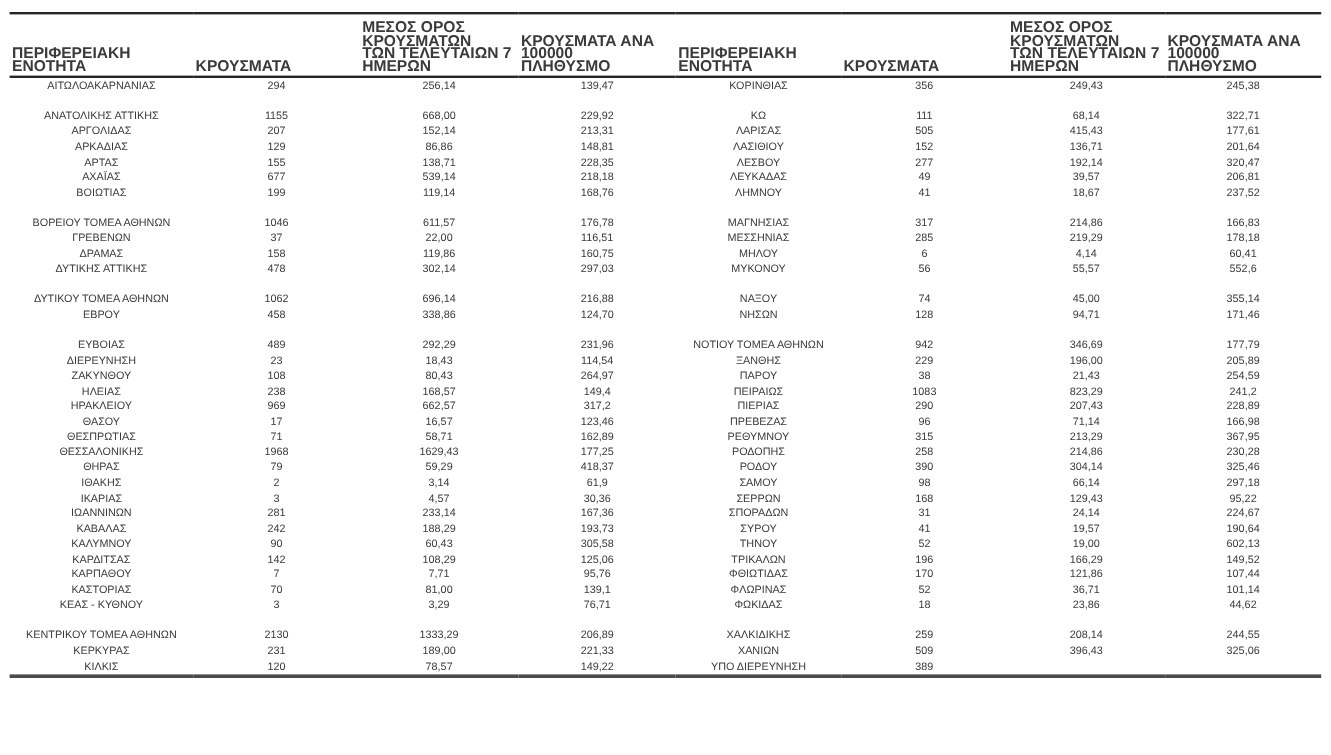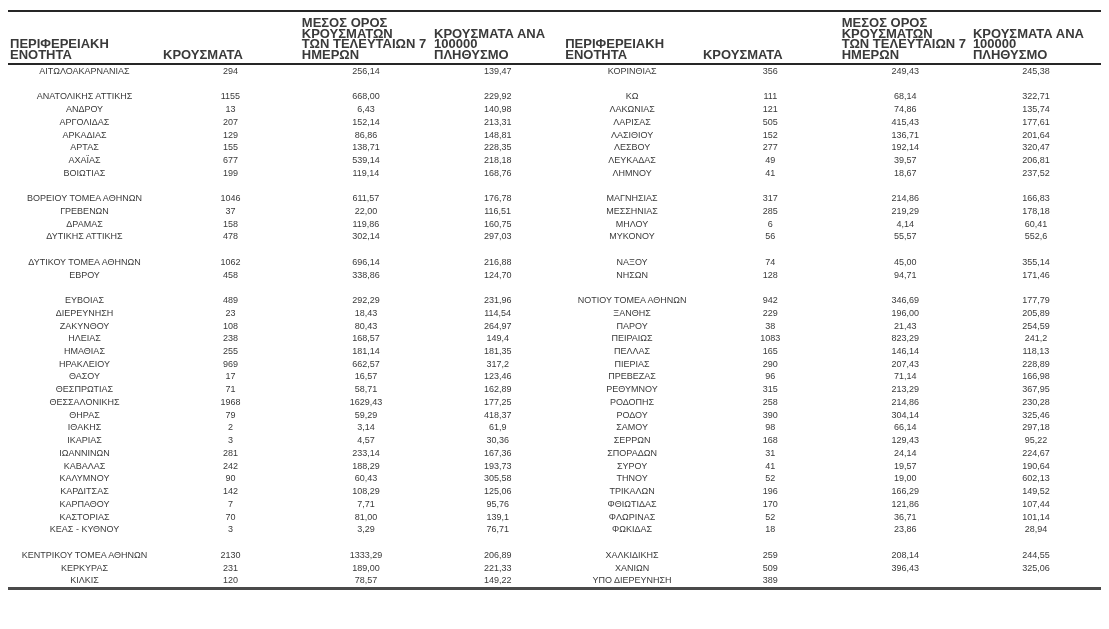--- a/index.html
+++ b/index.html
@@ -122,30 +122,20 @@
             <td>ΑΝΑΤΟΛΙΚΗΣ ΑΤΤΙΚΗΣ</td>
             <td>1155</td>
             <td>668,00</td>
             <td>229,92</td>
             <td>ΚΩ</td>
             <td>111</td>
             <td>68,14</td>
             <td>322,71</td>
           </tr>
           <tr>
-            <td>ΑΝΔΡΟΥ</td>
-            <td>13</td>
-            <td>6,43</td>
-            <td>140,98</td>
-            <td>ΛΑΚΩΝΙΑΣ</td>
-            <td>121</td>
-            <td>74,86</td>
-            <td>135,74</td>
-          </tr>
-          <tr>
             <td>ΑΡΓΟΛΙΔΑΣ</td>
             <td>207</td>
             <td>152,14</td>
             <td>213,31</td>
             <td>ΛΑΡΙΣΑΣ</td>
             <td>505</td>
             <td>415,43</td>
             <td>177,61</td>
           </tr>
           <tr>
@@ -312,30 +302,20 @@
             <td>ΗΛΕΙΑΣ</td>
             <td>238</td>
             <td>168,57</td>
             <td>149,4</td>
             <td>ΠΕΙΡΑΙΩΣ</td>
             <td>1083</td>
             <td>823,29</td>
             <td>241,2</td>
           </tr>
           <tr>
-            <td>ΗΜΑΘΙΑΣ</td>
-            <td>255</td>
-            <td>181,14</td>
-            <td>181,35</td>
-            <td>ΠΕΛΛΑΣ</td>
-            <td>165</td>
-            <td>146,14</td>
-            <td>118,13</td>
-          </tr>
-          <tr>
             <td>ΗΡΑΚΛΕΙΟΥ</td>
             <td>969</td>
             <td>662,57</td>
             <td>317,2</td>
             <td>ΠΙΕΡΙΑΣ</td>
             <td>290</td>
             <td>207,43</td>
             <td>228,89</td>
           </tr>
           <tr>
@@ -459,21 +439,21 @@
             <td>101,14</td>
           </tr>
           <tr>
             <td>ΚΕΑΣ - ΚΥΘΝΟΥ</td>
             <td>3</td>
             <td>3,29</td>
             <td>76,71</td>
             <td>ΦΩΚΙΔΑΣ</td>
             <td>18</td>
             <td>23,86</td>
-            <td>28,94</td>
+            <td>44,62</td>
           </tr>
           <tr class="spacer">
             <td></td>
             <td></td>
             <td></td>
             <td></td>
             <td></td>
             <td></td>
             <td></td>
             <td></td>

